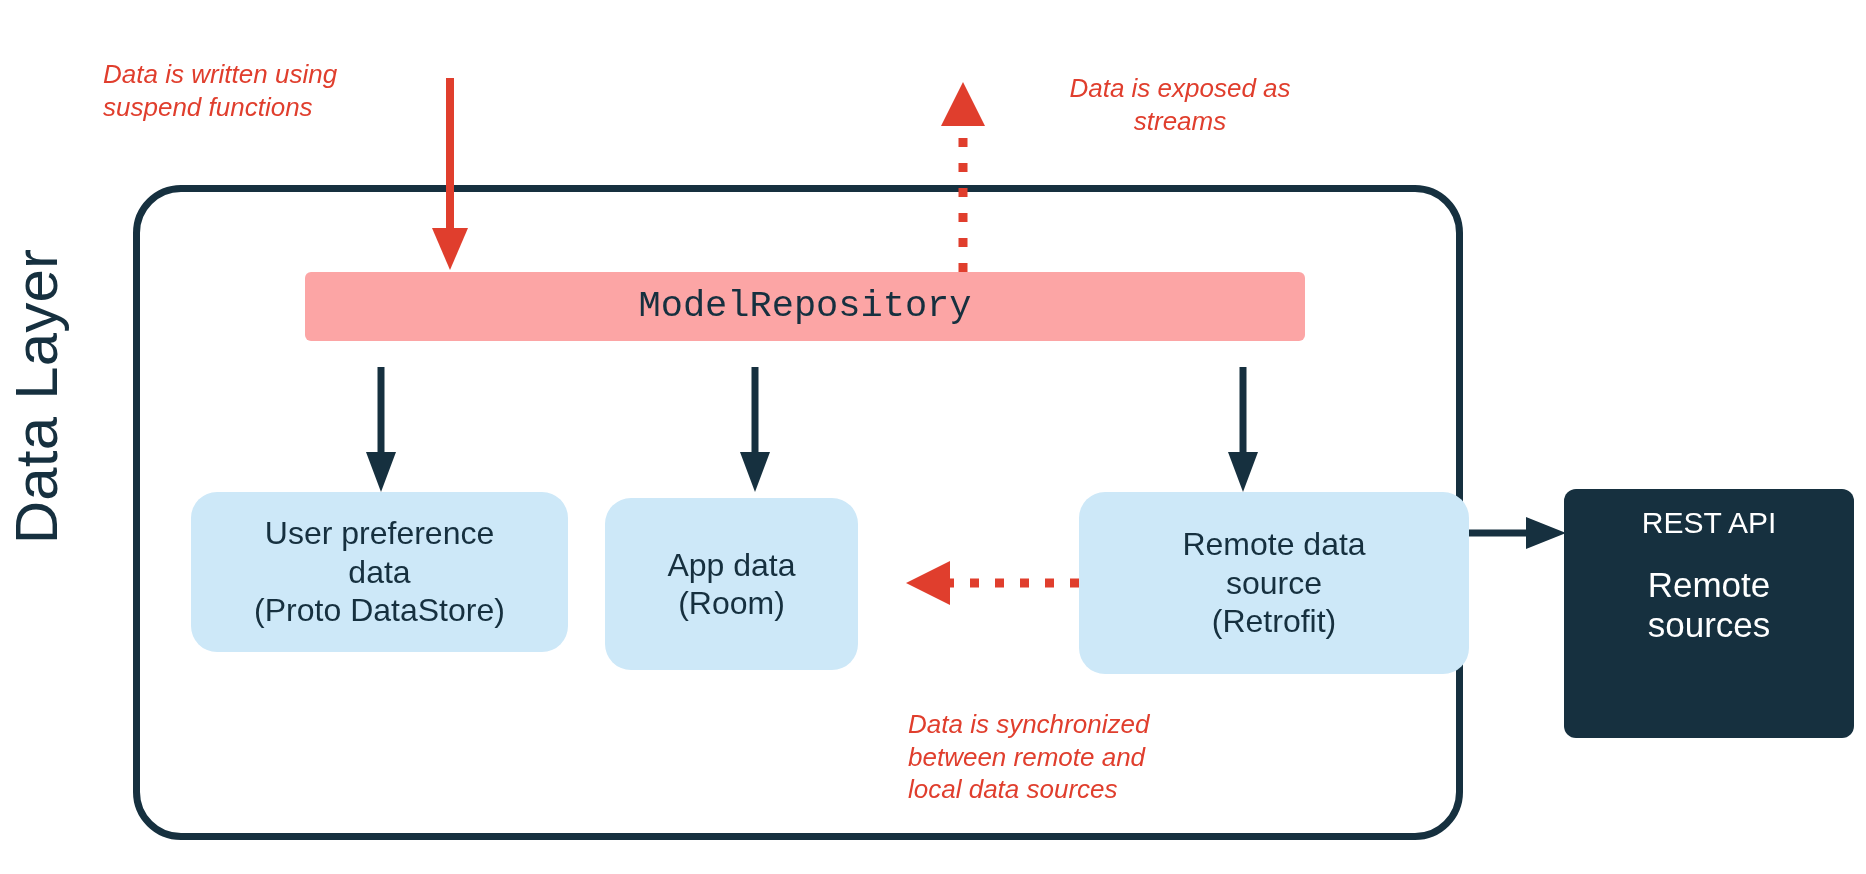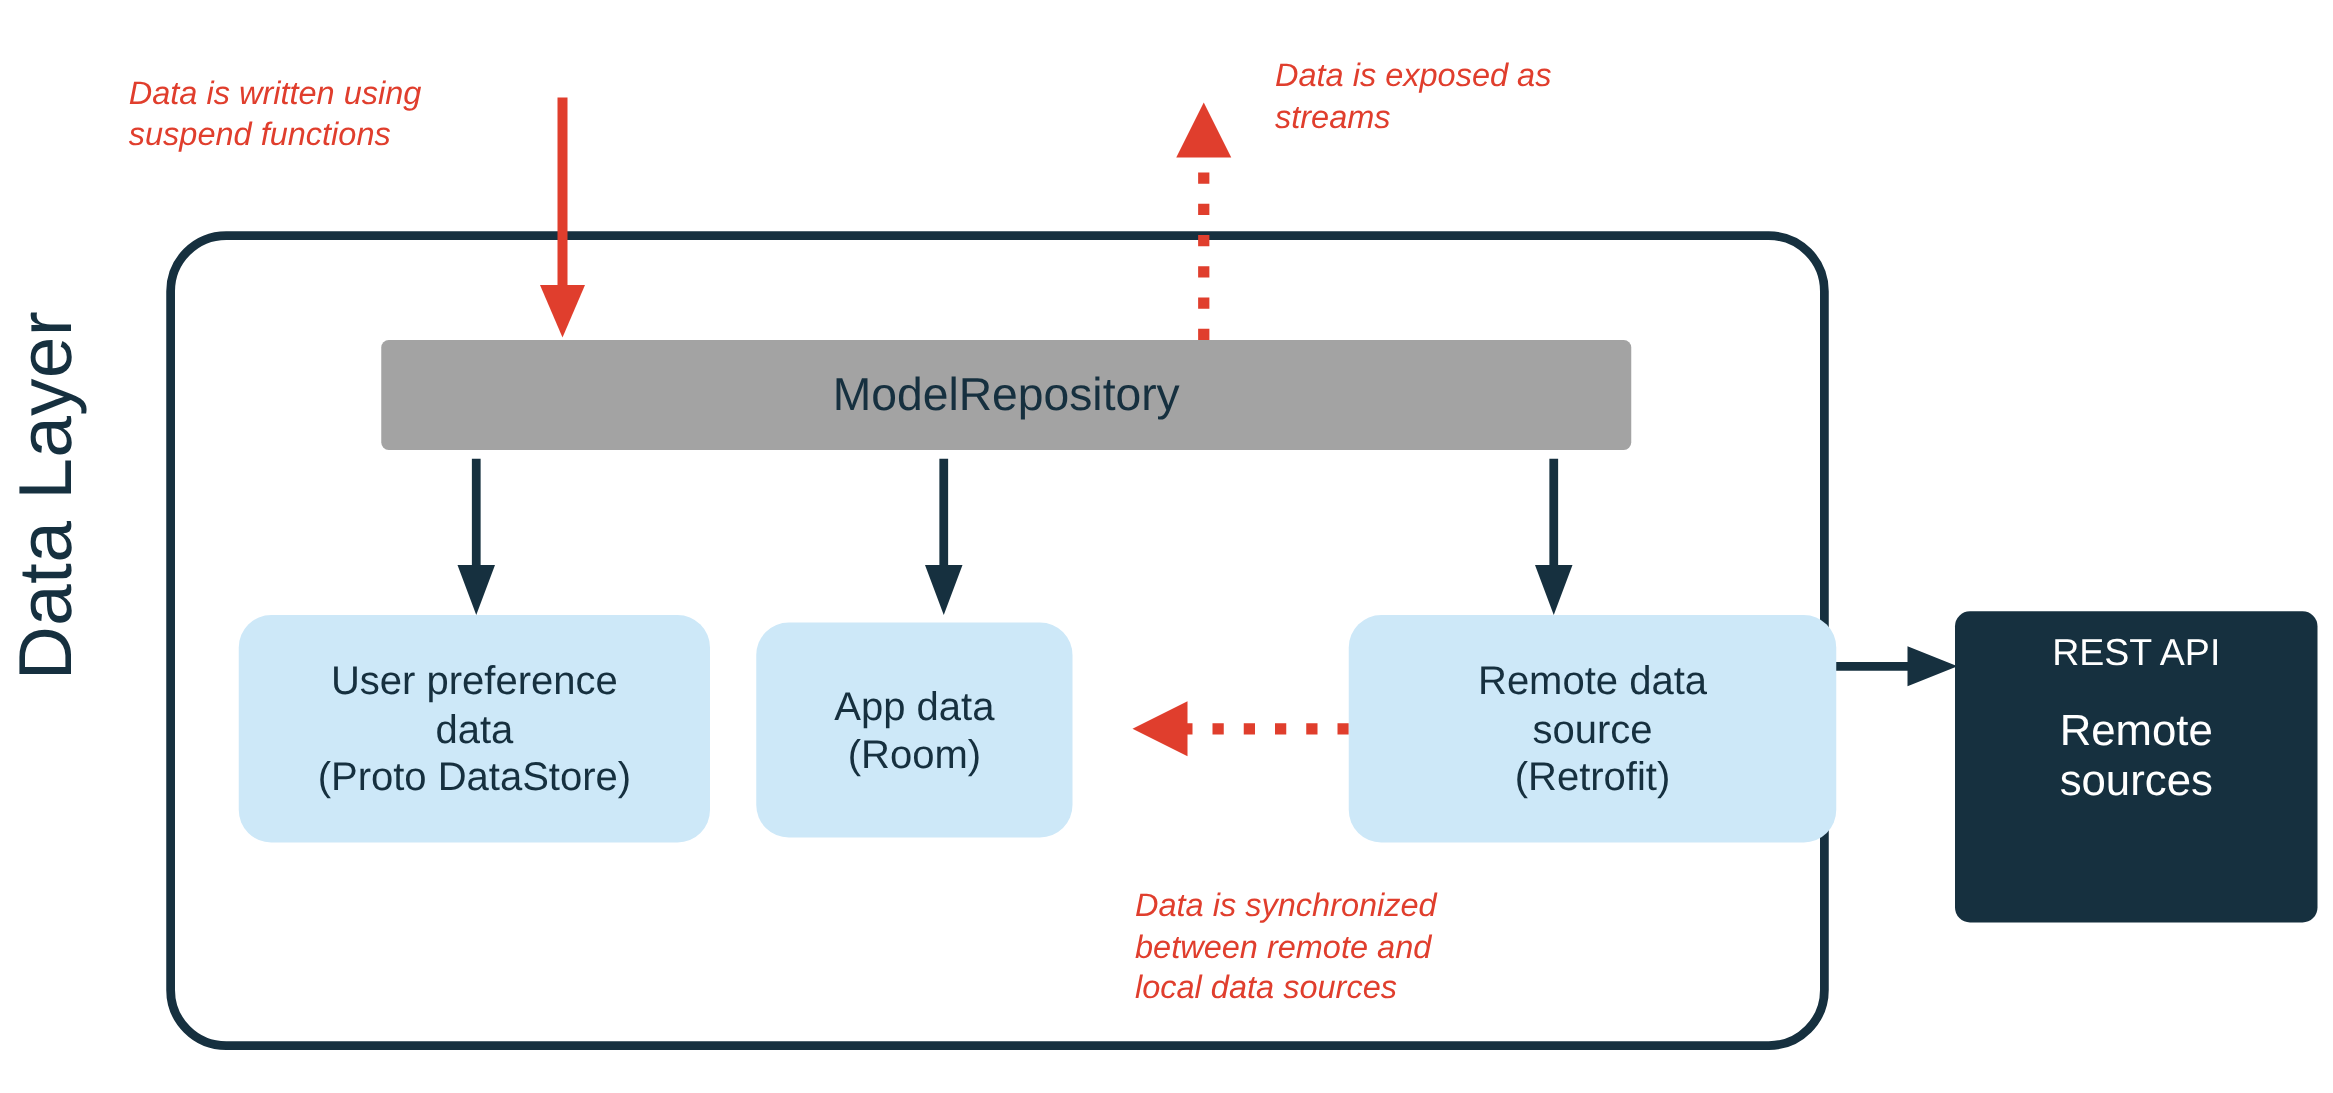--- a/index.html
+++ b/index.html
@@ -53,35 +53,36 @@
     align-items: center;
     justify-content: center;
     text-align: center;
     color: #16303F;
     line-height: 1.2;
   }
   .node-repo {
     left: 305px;
     top: 272px;
     width: 1000px;
-    height: 88px;
-    background: #a3a3a3;
+    height: 69px;
+    background: #fca5a5;
     border-radius: 6px;
     font-size: 37px;
+    font-family: Liberation Mono, monospace;
   }
   .node-blue {
     background: #CDE8F8;
     border-radius: 26px;
     font-size: 32px;
   }
   .node-pref {
     left: 191px;
     top: 492px;
     width: 377px;
-    height: 182px;
+    height: 160px;
   }
   .node-app {
     left: 605px;
     top: 498px;
     width: 253px;
     height: 172px;
   }
   .node-remote {
     left: 1079px;
     top: 492px;
@@ -112,21 +113,21 @@
   
   .annot {
     position: absolute;
     color: #E03E2D;
     font-size: 26px;
     line-height: 1.25;
     white-space: pre-line;
     font-style: italic;
   }
   .annot-write  { left: 103px;  top: 58px;  width: 330px; }
-  .annot-expose { left: 1020px; top: 44px;  width: 320px; }
+  .annot-expose { left: 1020px; top: 72px;  width: 320px; text-align: center; }
   .annot-sync   { left: 908px;  top: 708px; width: 330px; }
 
   
   #arrows {
     position: absolute;
     left: 0;
     top: 0;
     width: 1866px;
     height: 874px;
     pointer-events: none;

